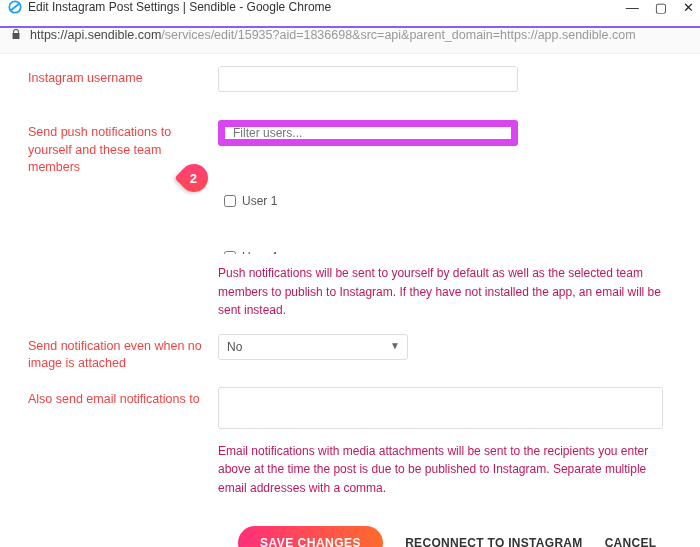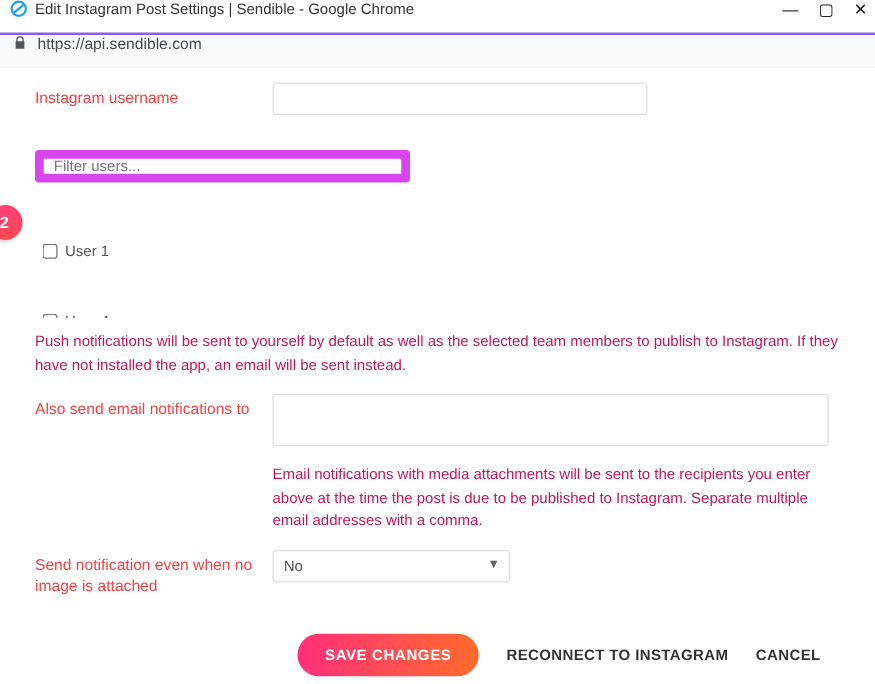--- a/index.html
+++ b/index.html
@@ -202,32 +202,34 @@
   </div>
 </div>
 
 <div class="addrbar">
   <span class="lock">
     <svg width="12" height="12" viewBox="0 0 24 24">
         <path fill="#555" d="M6 10V8a6 6 0 1 1 12 0v2h1v12H5V10h1zm2 0h8V8a4 4 0 1 0-8 0v2z"></path>
       </svg>
   </span>
   <span class="addr-dark">https://api.sendible.com</span>
+    <span>/services/edit/15935?aid=1836698&amp;src=api&amp;parent_domain=https://app.sendible.com</span>
 </div>
 
 <div class="content">
 
   <div class="row">
     <div class="lbl">Instagram username</div>
     <div class="fld">
       <input type="text" class="txtinput" style="">
     </div>
   </div>
 
   <div class="row" style="padding-top:28px;">
+    <div class="lbl">Send push notifications to yourself and these team members</div>
     <div class="fld">
       <div class="badge">
           <span>2</span>
         </div>
       <input type="text" class="filter" placeholder="Filter users..." style="">
       <div class="userlist" id="userlist">
           <div class="item">
             <input type="checkbox" style="">
             <span>User 1</span>
           </div>
@@ -242,42 +244,42 @@
           <div class="item">
             <input type="checkbox" style="">
             <span>User 8</span>
           </div>
           <div class="item">
             <input type="checkbox" style="">
             <span>User 6</span>
           </div>
         </div>
       <div class="help">Push notifications will be sent to yourself by default as well as the selected team members to publish to Instagram. If they have not installed the app, an email will be sent instead.</div>
-    </div>
-  </div>
-
-  <div class="row" style="padding-top:14px;">
-    <div class="lbl">Also send email notifications to</div>
-    <div class="fld">
-      <textarea class="textarea" style=""></textarea>
-      <div class="help">Email notifications with media attachments will be sent to the recipients you enter above at the time the post is due to be published to Instagram. Separate multiple email addresses with a comma.</div>
     </div>
   </div>
 
   <div class="row" style="padding-top:14px;">
     <div class="lbl">Send notification even when no image is attached</div>
     <div class="fld">
       <div class="selectwrap">
         <select class="select">
           <option>No</option>
         </select>
         <span class="select-arrow">▼</span>
       </div>
     </div>
   </div>
 
+  <div class="row" style="padding-top:14px;">
+    <div class="lbl">Also send email notifications to</div>
+    <div class="fld">
+      <textarea class="textarea" style=""></textarea>
+      <div class="help">Email notifications with media attachments will be sent to the recipients you enter above at the time the post is due to be published to Instagram. Separate multiple email addresses with a comma.</div>
+    </div>
+  </div>
+
   <div class="buttonbar">
     <button class="btn-save">SAVE CHANGES</button>
     <button class="btn-link">RECONNECT TO INSTAGRAM</button>
     <button class="btn-link">CANCEL</button>
   </div>
 
 </div>
 
 </body></html>

